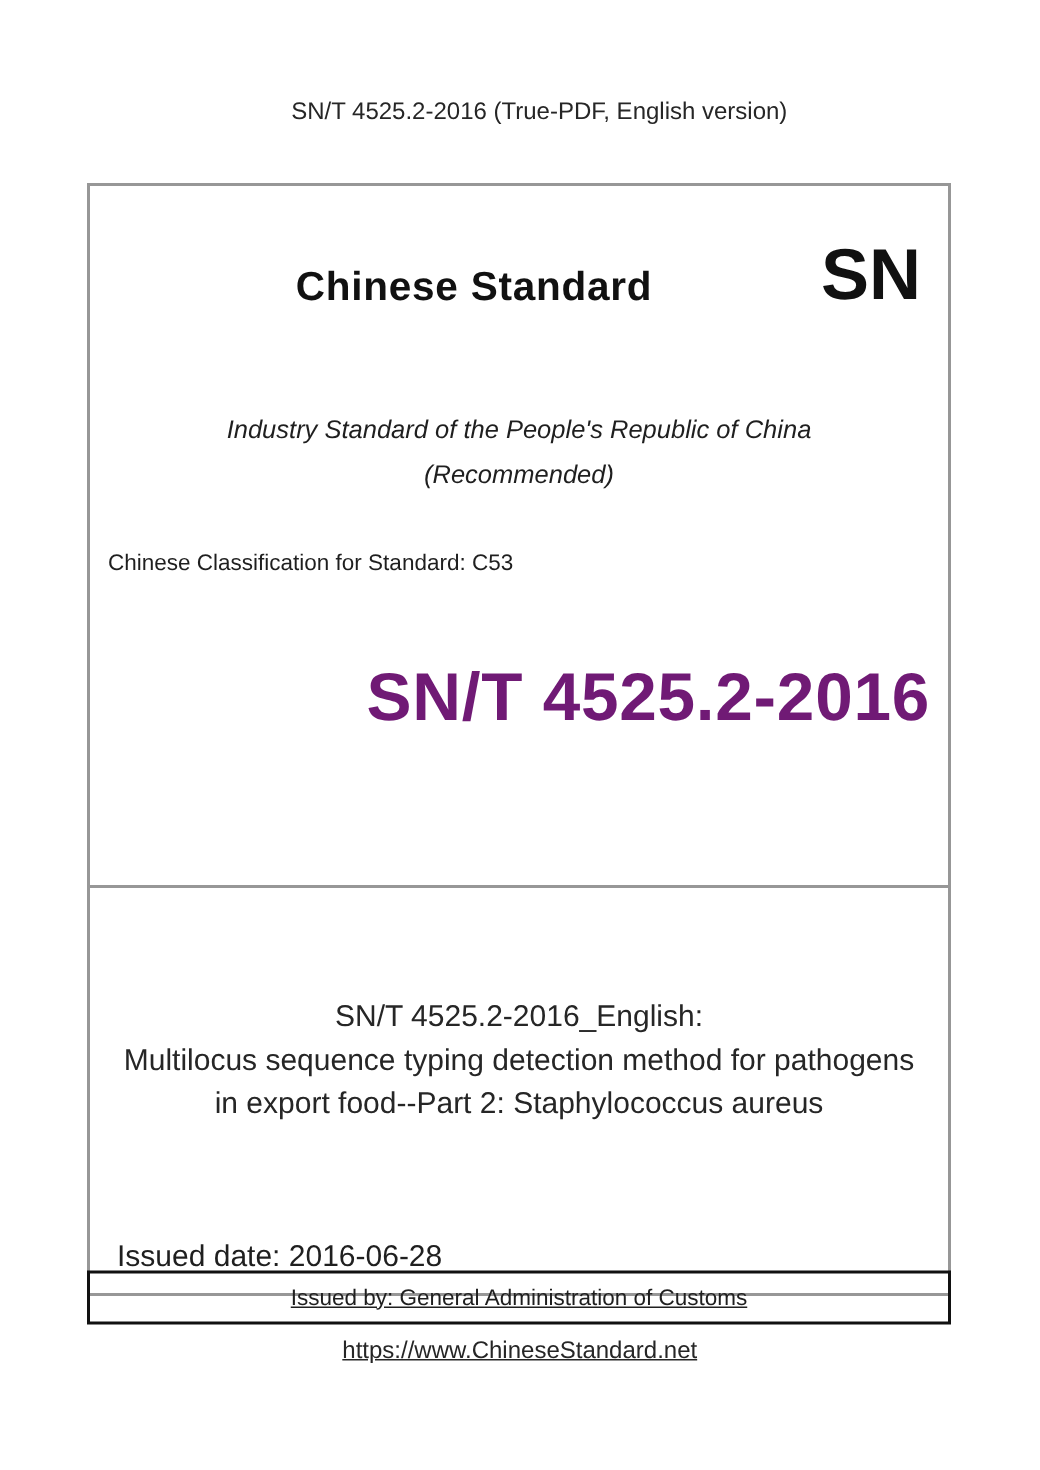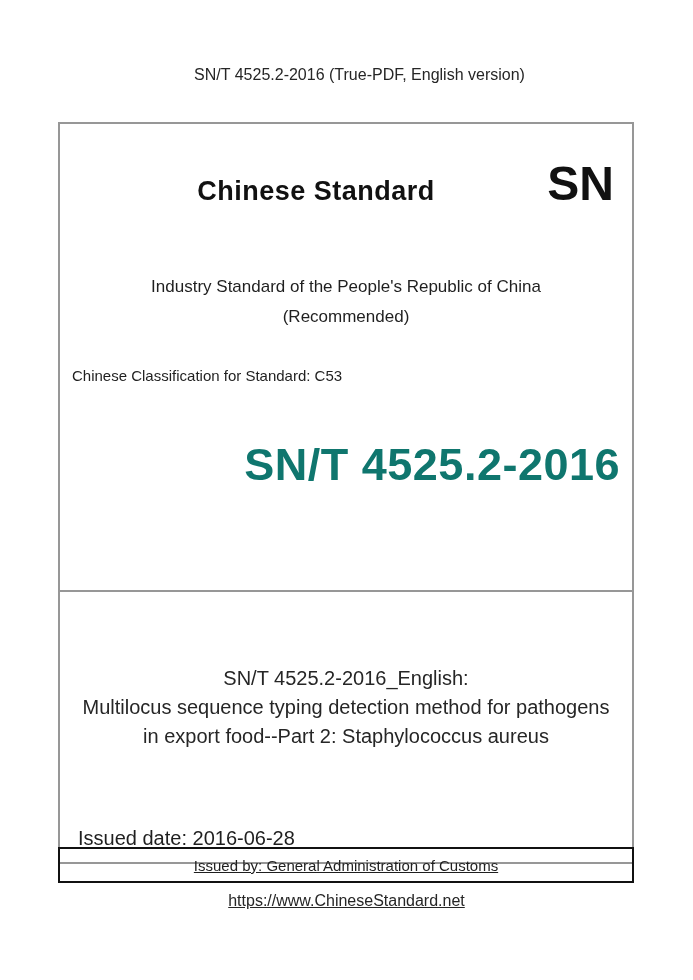--- a/index.html
+++ b/index.html
@@ -57,38 +57,39 @@
 
   .standard-type-block {
     position: absolute;
     top: 148px;
     left: 0;
     width: 100%;
     text-align: center;
     font-size: 17px;
     line-height: 30px;
     color: #1f1f1f;
+    font-style: italic;
   }
 
   .classification-line {
     position: absolute;
     top: 243px;
     left: 12px;
     font-size: 15px;
     color: #1f1f1f;
   }
 
   .standard-number {
     position: absolute;
     top: 318px;
     right: 12px;
     font-size: 45px;
     font-weight: bold;
     line-height: 1;
-    color: #0f766e;
+    color: #701a75;
     letter-spacing: 0.5px;
   }
 
   .divider {
     position: absolute;
     top: 466px;
     left: 0;
     width: 100%;
     border-top: 2px solid #979797;
   }

